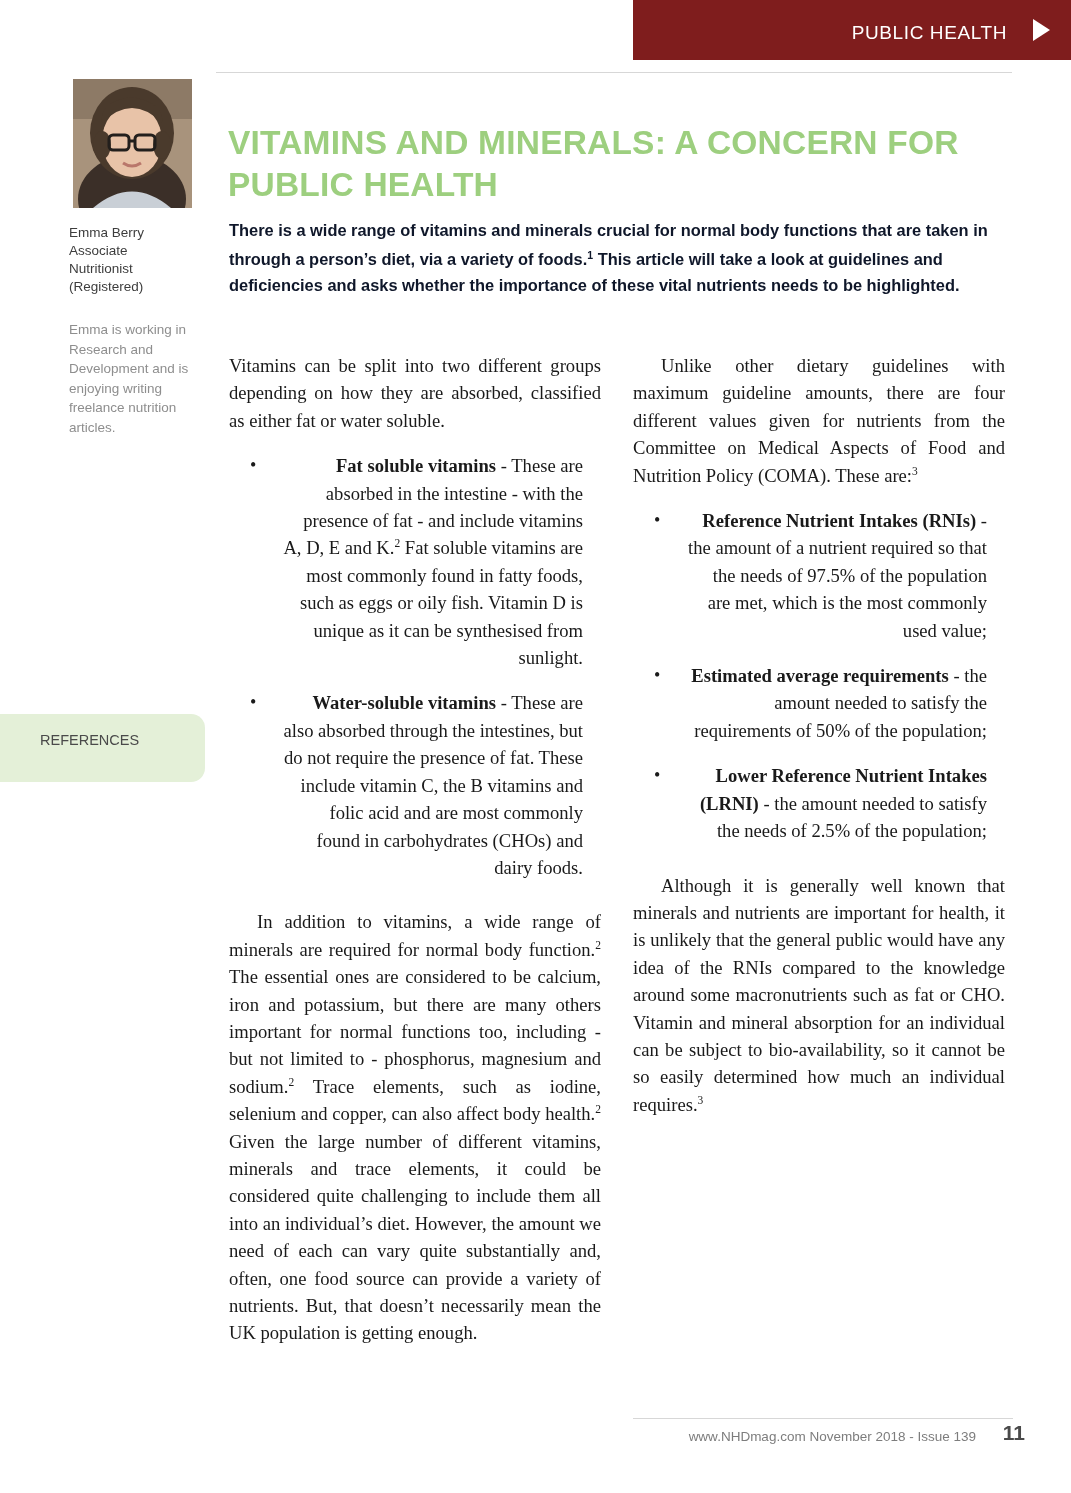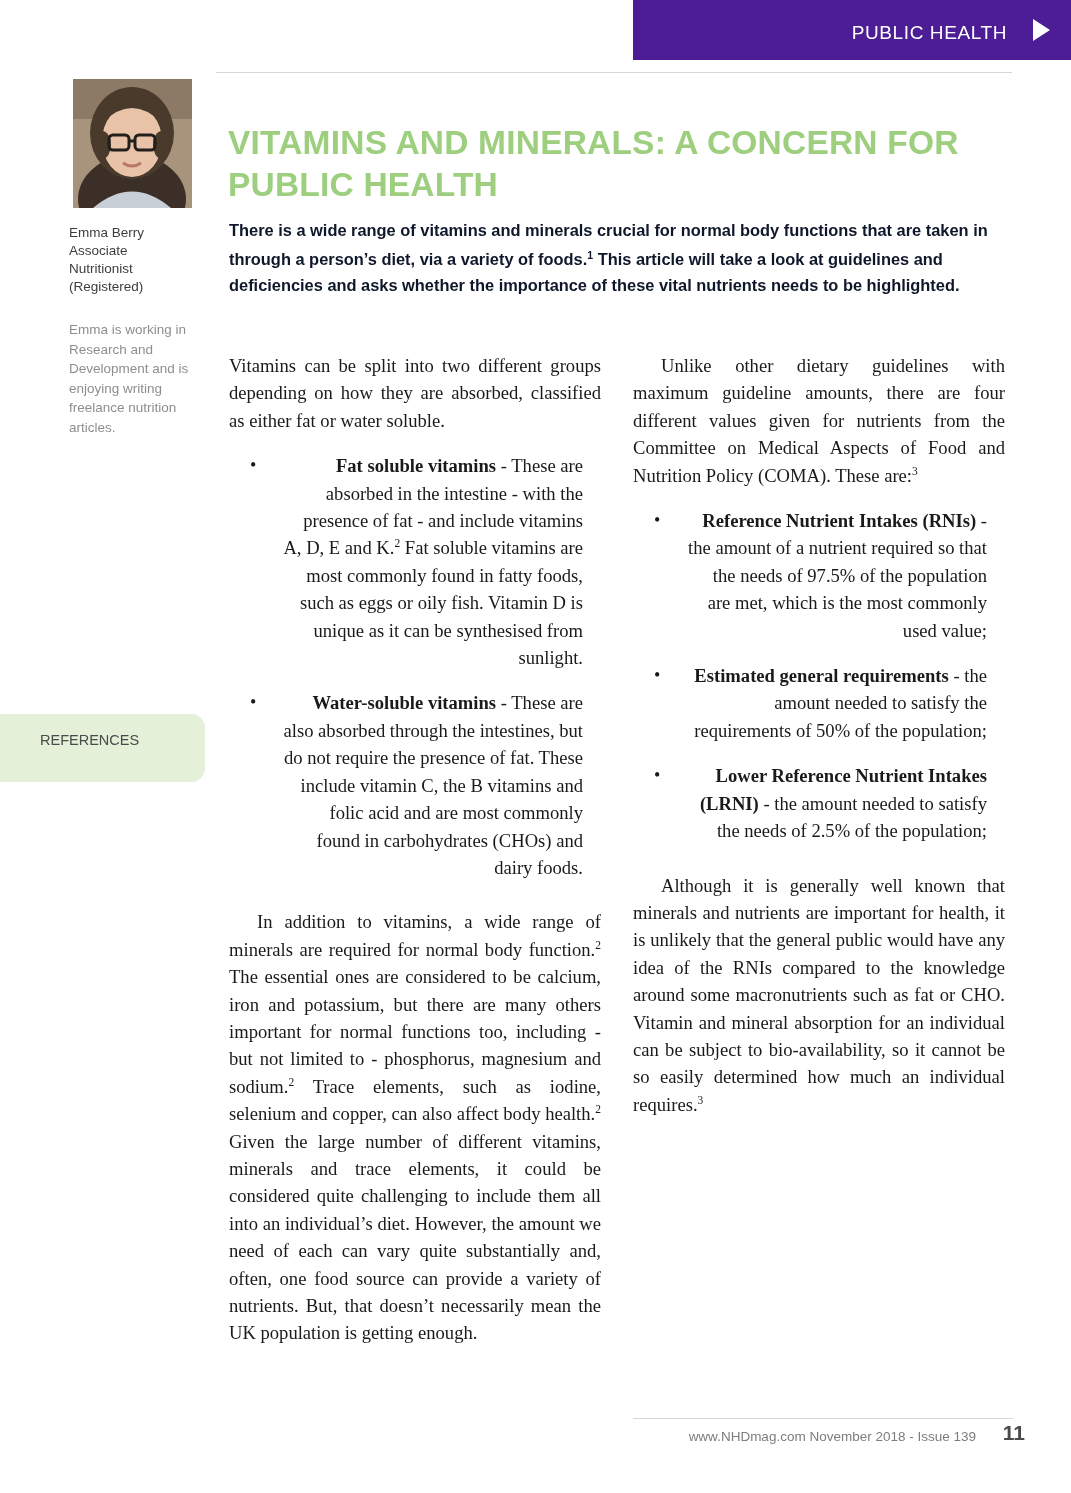--- a/index.html
+++ b/index.html
@@ -15,21 +15,21 @@
     overflow: hidden;
   }
 
   
   .header-band {
     position: absolute;
     top: 0;
     left: 633px;
     width: 438px;
     height: 60px;
-    background: #4c1d95;
+    background: #7f1d1d;
   }
   .header-band .section-label {
     position: absolute;
     right: 64px;
     top: 22px;
     font-family: "Liberation Sans", sans-serif;
     font-size: 19px;
     letter-spacing: 0.6px;
     color: #ffffff;
   }
@@ -280,21 +280,21 @@
 
 <div class="col col-right">
   <p class="indent">
     <span>Unlike other dietary guidelines with maximum guideline amounts, there are four different values given for nutrients from the Committee on Medical Aspects of Food and Nutrition Policy (COMA). These are:</span><sup>3</sup>
   </p>
   <ul class="bullets">
     <li>
       <b>Reference Nutrient Intakes (RNIs)</b><span> - the amount of a nutrient required so that the needs of 97.5% of the population are met, which is the most commonly used value;</span>
     </li>
     <li>
-      <b>Estimated general requirements</b><span> - the amount needed to satisfy the requirements of 50% of the population;</span>
+      <b>Estimated average requirements</b><span> - the amount needed to satisfy the requirements of 50% of the population;</span>
     </li>
     <li>
       <b>Lower Reference Nutrient Intakes (LRNI)</b><span> - the amount needed to satisfy the needs of 2.5% of the population;</span>
     </li>
   </ul>
   <p class="indent spaced">
     <span>Although it is generally well known that minerals and nutrients are important for health, it is unlikely that the general public would have any idea of the RNIs compared to the knowledge around some macronutrients such as fat or CHO. Vitamin and mineral absorption for an individual can be subject to bio-availability, so it cannot be so easily determined how much an individual requires.</span><sup>3</sup>
   </p>
 </div>
 

